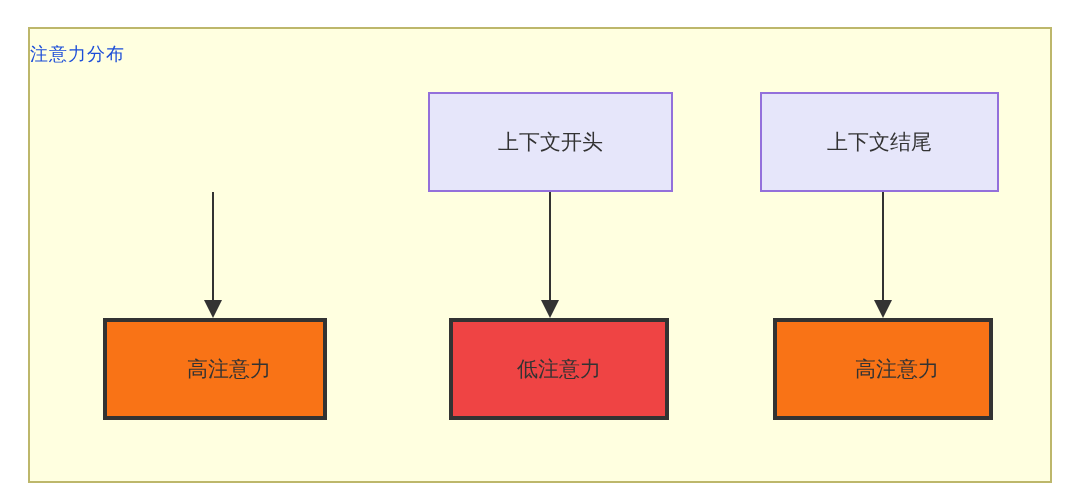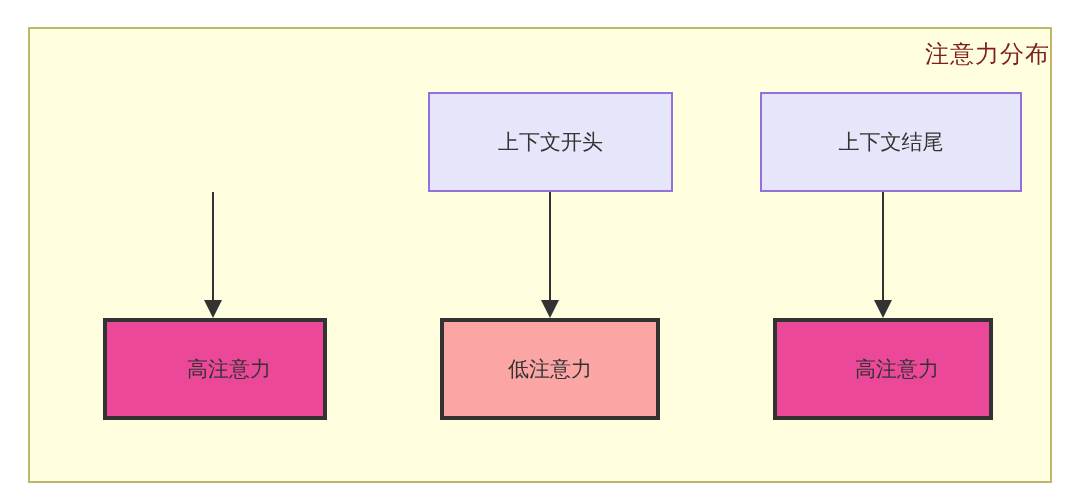--- a/index.html
+++ b/index.html
@@ -32,23 +32,23 @@
     box-sizing: border-box;
     background: #ffffe0;
     border: 2px solid #bdb76b;
   }
 
   .subgraph-title {
     position: absolute;
     left: 0;
     top: 10px;
     width: 100%;
-    text-align: right;
-    font-size: 24px;
-    color: #7f1d1d;
+    text-align: left;
+    font-size: 18px;
+    color: #1d4ed8;
     letter-spacing: 1px;
     line-height: 30px;
     white-space: nowrap;
   }
 
   
   .node {
     position: absolute;
     box-sizing: border-box;
     display: flex;
@@ -65,32 +65,33 @@
     height: 100px;
   }
 
   .node-result {
     border: 4px solid #333333;
     font-size: 21px;
     height: 102px;
   }
 
   .node-result.high {
-    background: #ec4899;
+    background: #f97316;
     padding-left: 28px;
   }
 
   .node-result.low {
-    background: #fca5a5;
+    background: #ef4444;
+    margin-left: 9px;
   }
 
   
   #node-ctx-start  { left: 88px;  top: 92px;  width: 249px; }
   #node-ctx-middle { left: 428px; top: 92px;  width: 245px; }
-  #node-ctx-end    { left: 760px; top: 92px;  width: 262px; }
+  #node-ctx-end    { left: 760px; top: 92px;  width: 239px; }
 
   
   #node-attn-1 { left: 103px; top: 318px; width: 224px; }
   #node-attn-2 { left: 440px; top: 318px; width: 220px; }
   #node-attn-3 { left: 773px; top: 318px; width: 220px; }
 
   
   #edges-layer {
     position: absolute;
     left: 0;

